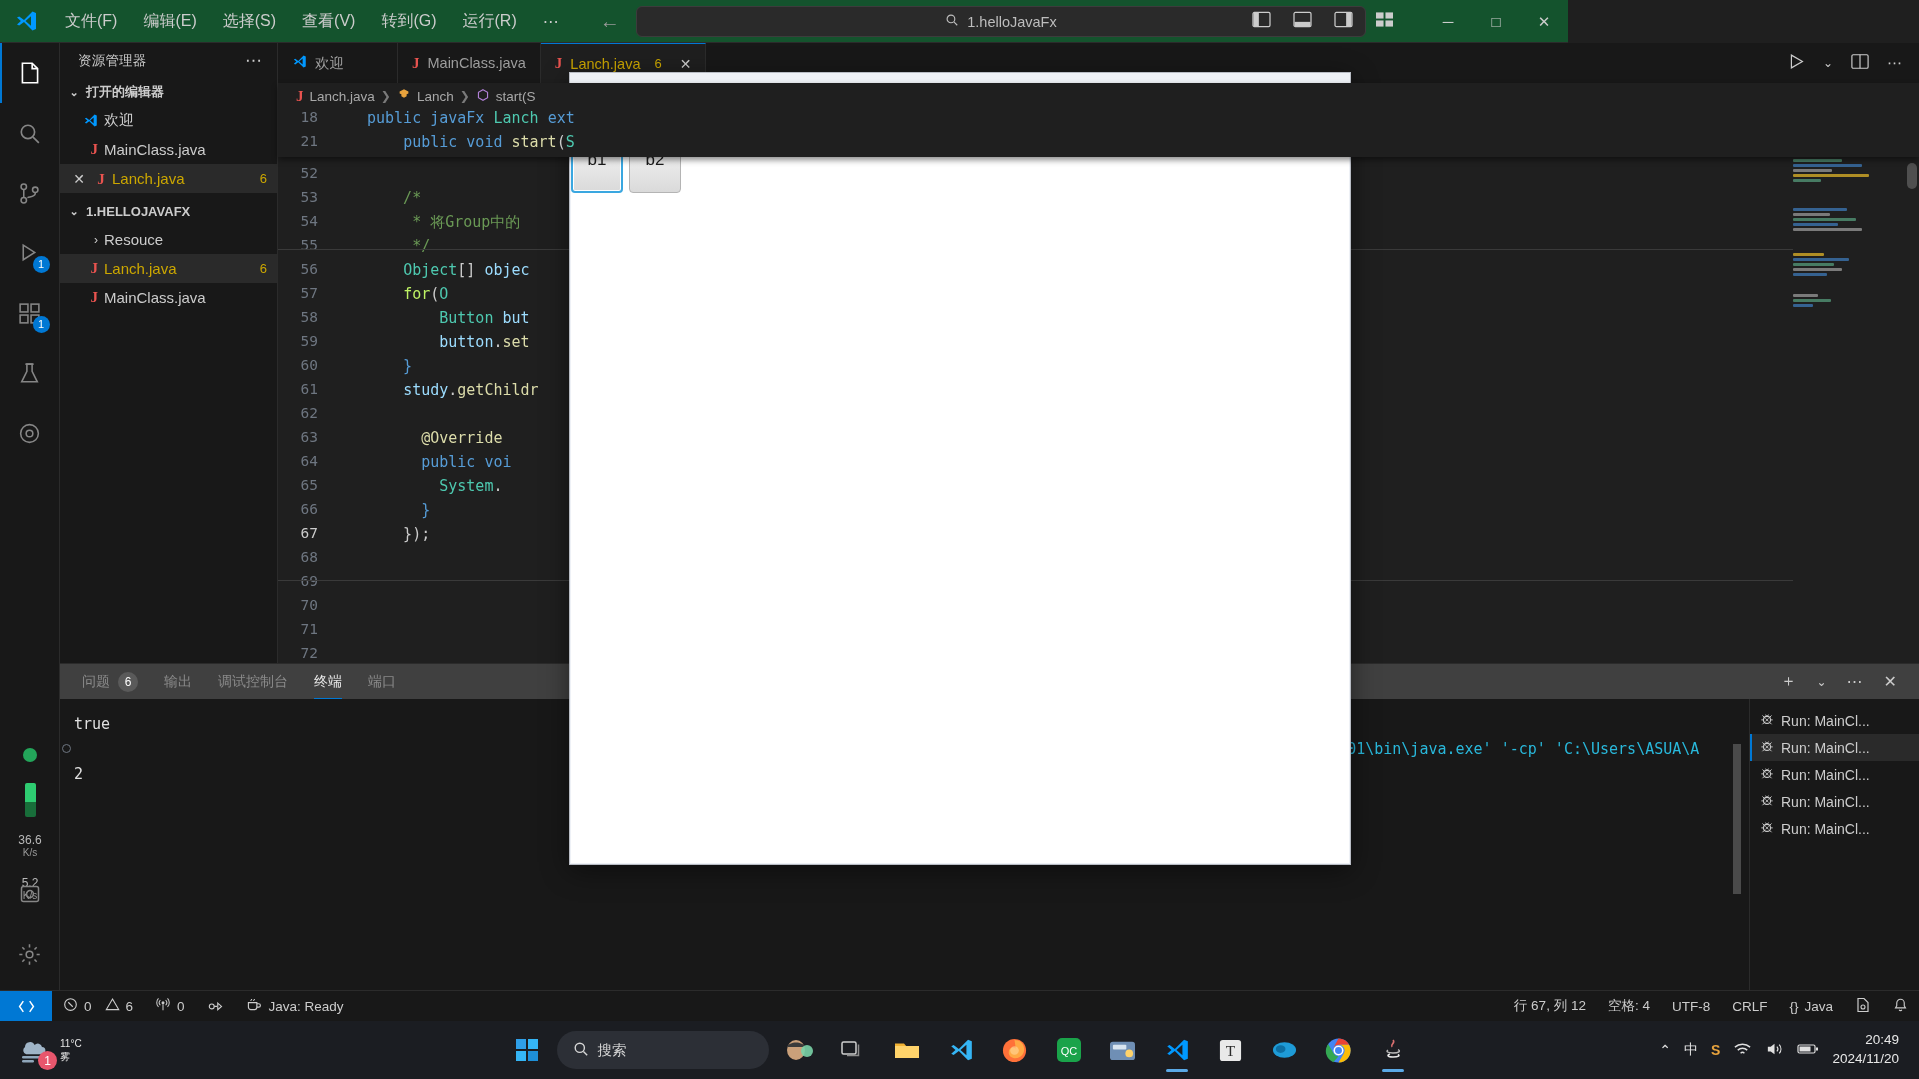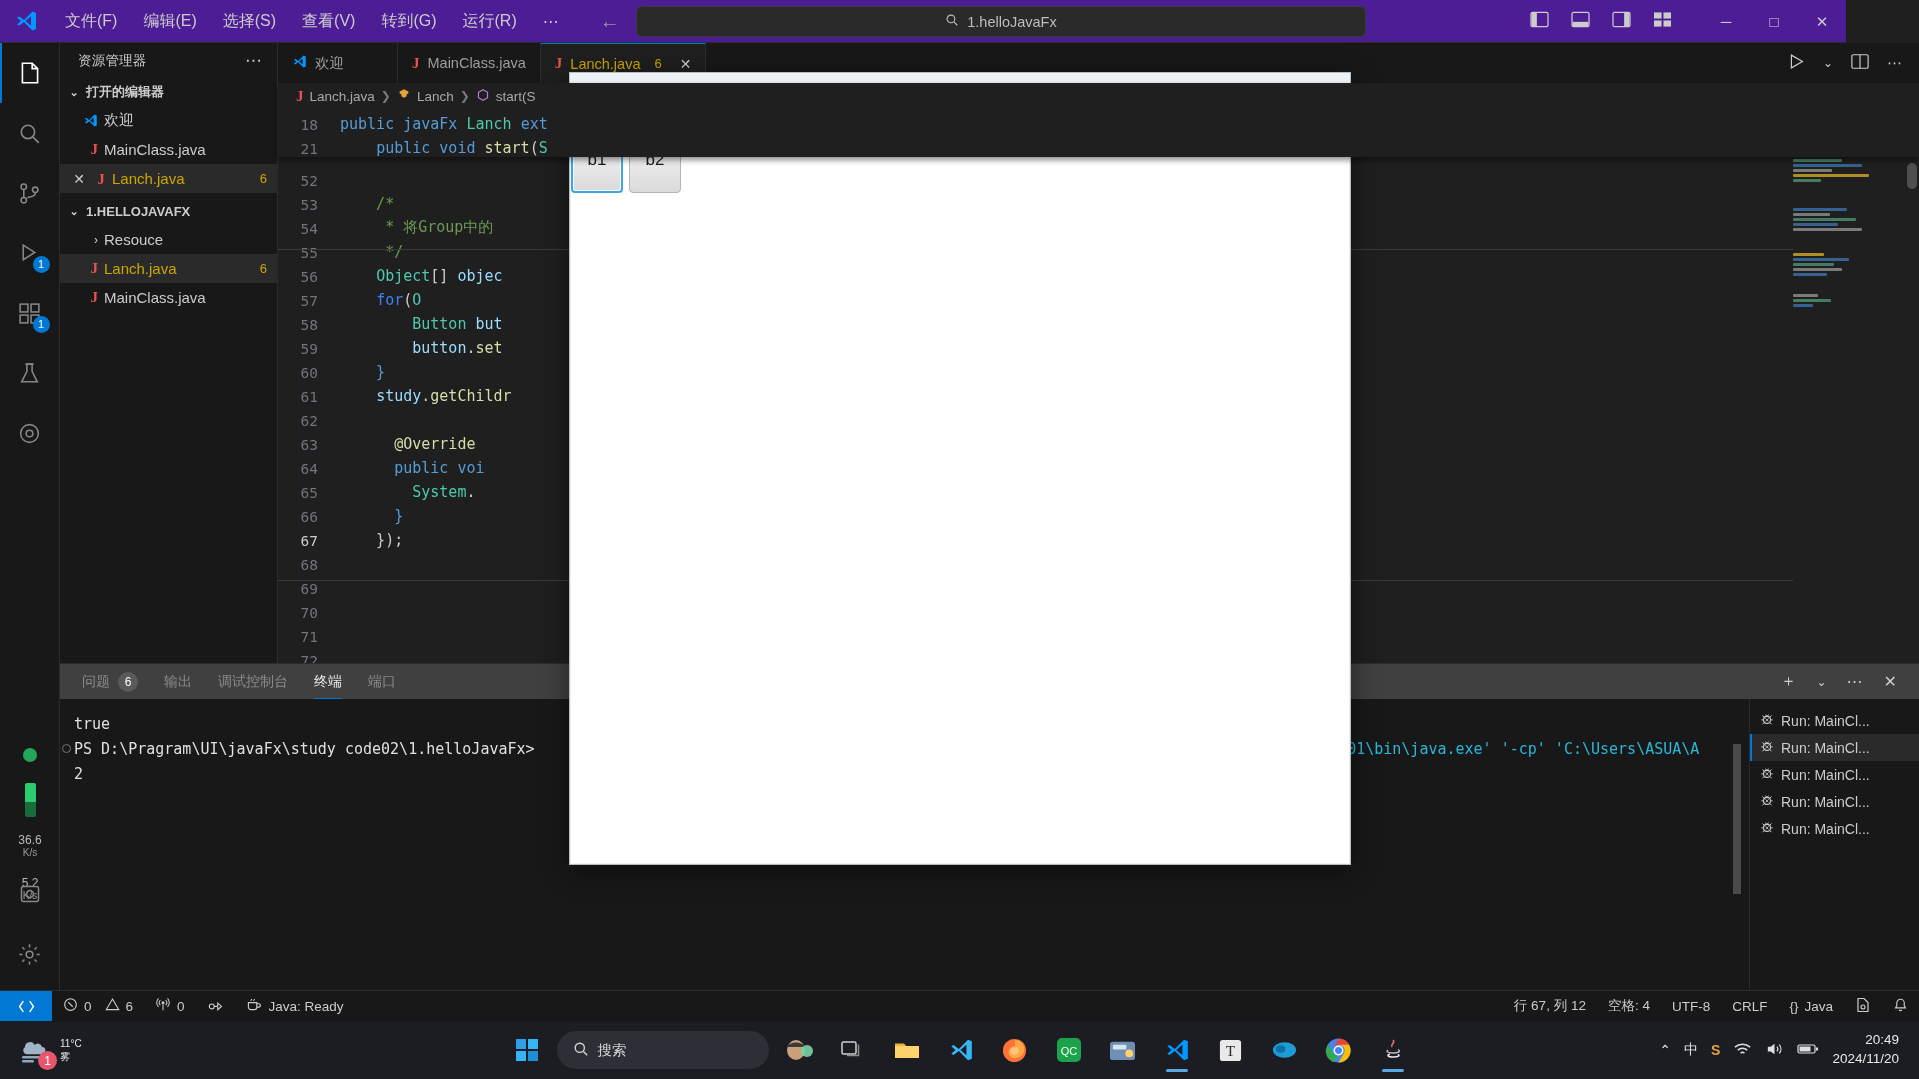--- a/index.html
+++ b/index.html
@@ -1,22 +1,22 @@
 <!DOCTYPE html>
 <html><head>
 <meta charset="utf-8">
 <style>
   * { box-sizing: border-box; margin:0; padding:0; }
   html,body { width:1919px; height:1079px; overflow:hidden; background:#1f1f1f;
     font-family:"Liberation Sans", sans-serif; color:#cccccc; }
   #app { position:relative; width:1919px; height:1079px; }
 
   
-  .titlebar { position:absolute; left:0; top:0; width:1846px; height:43px;
-    background:#4c1d95; display:flex; align-items:center; border-bottom:1px solid #2b2b2b; }
+  .titlebar { position:absolute; left:0; top:0; width:1568px; height:43px;
+    background:#14532d; display:flex; align-items:center; border-bottom:1px solid #2b2b2b; }
   .vsicon { width:52px; display:flex; align-items:center; justify-content:center; }
   .menu { display:flex; align-items:center; gap:0px; }
   .menu-item { padding:4px 13px; font-size:16px; color:#cccccc; white-space:nowrap; cursor:default; }
   .navarrows { display:flex; align-items:center; gap:22px; margin-left:28px; color:#9a9a9a; font-size:20px; }
   .qbwrap { position:absolute; left:636px; top:6px; width:730px; height:31px; }
   .quickbar { width:100%; height:100%; background:#2a2a2a; border:1px solid #3c3c3c;
     border-radius:6px; display:flex; align-items:center; justify-content:center; gap:8px;
     font-size:14.5px; color:#bdbdbd; }
   .wincontrols { position:absolute; right:0; top:0; height:43px; display:flex; align-items:center; }
   .layout-icons { display:flex; align-items:center; gap:22px; margin-right:30px; }
@@ -72,28 +72,28 @@
   .tab .tclose { margin-left:10px; font-size:14px; color:#cccccc; }
   .tabbar-actions { margin-left:auto; display:flex; align-items:center; gap:18px;
     padding:0 16px; color:#cccccc; font-size:15px; }
 
   .breadcrumb { height:26px; display:flex; align-items:center; gap:6px;
     padding-left:18px; font-size:13.5px; color:#a9a9a9; background:#1f1f1f; }
   .bsep { color:#7a7a7a; font-size:12px; }
 
   .sticky { background:#1f1f1f; box-shadow:0 3px 6px rgba(0,0,0,.45); position:relative; z-index:3; }
   .codearea { position:relative; font-family:"DejaVu Sans Mono", monospace; font-size:15px; }
-  .cline { height:24px; display:flex; align-items:flex-end; white-space:pre; }
+  .cline { height:24px; display:flex; align-items:flex-start; white-space:pre;gap:27px; }
   .ln { width:62px; text-align:right; padding-right:22px; color:#6e7681; font-size:14.5px; }
   .ln.cur { color:#cccccc; }
   .bulb { position:absolute; left:360px; color:#e5c07b; font-size:15px; }
 
   
   .k  { color:#569cd6; }
-  .k2 { color:#3b82f6; }
+  .k2 { color:#bef264; }
   .ty { color:#4ec9b0; }
   .fn { color:#dcdcaa; }
   .va { color:#9cdcfe; }
   .cm { color:#6a9955; }
   .pn { color:#cccccc; }
   .an { color:#dcdcaa; }
 
   .minimap { position:absolute; right:14px; top:66px; width:112px; height:560px; opacity:.85; }
   .mm-line { height:3px; margin-bottom:2px; border-radius:1px; }
   .scroll-deco { position:absolute; right:2px; top:120px; width:10px; height:26px;
@@ -528,21 +528,20 @@
         <span style="font-size:12px;">⌄</span>
         <span style="letter-spacing:1px;">⋯</span>
         <span>✕</span>
       </div>
     </div>
 
     <div class="term">
       <div class="tline twhite"><span>true</span></div>
       <div class="tline" style="position:relative;">
         <span class="prompt-mark"></span>
-        <span class="twhite">PS D:\Pragram\UI\javaFx\study code02\1.helloJavaFx&gt; </span>
         <span class="tcyan" style="position:absolute;left:1228px;white-space:pre;">8.0_201\bin\java.exe' '-cp' 'C:\Users\ASUA\A</span>
       </div>
       <div class="tline twhite"><span>2</span></div>
     </div>
     <div class="vscroll"></div>
 
     <div class="termlist">
       <div class="tlitem">
         <span>
           <svg width="14" height="14" viewBox="0 0 16 16">

